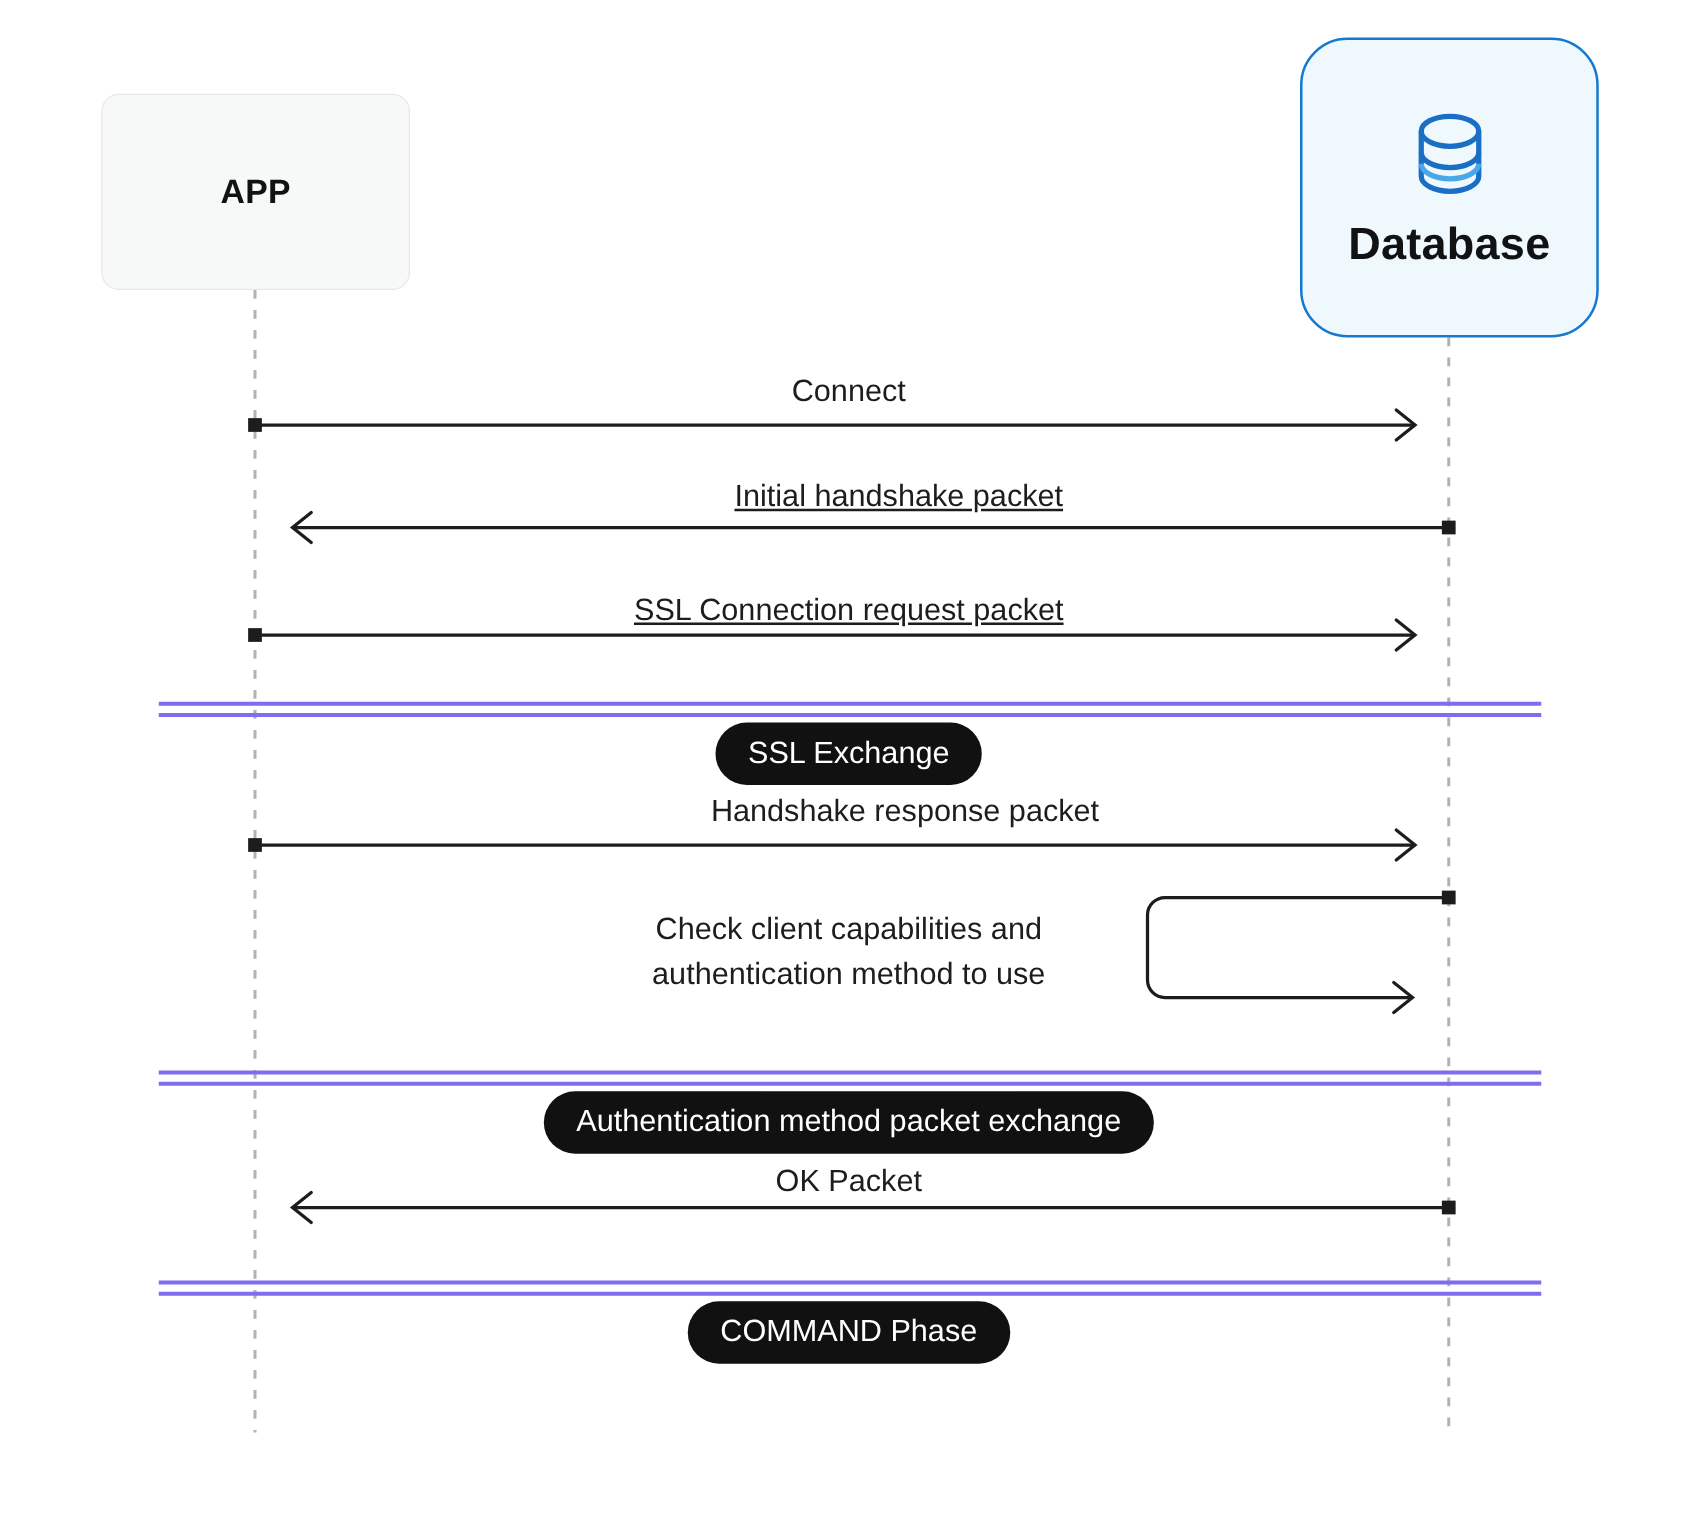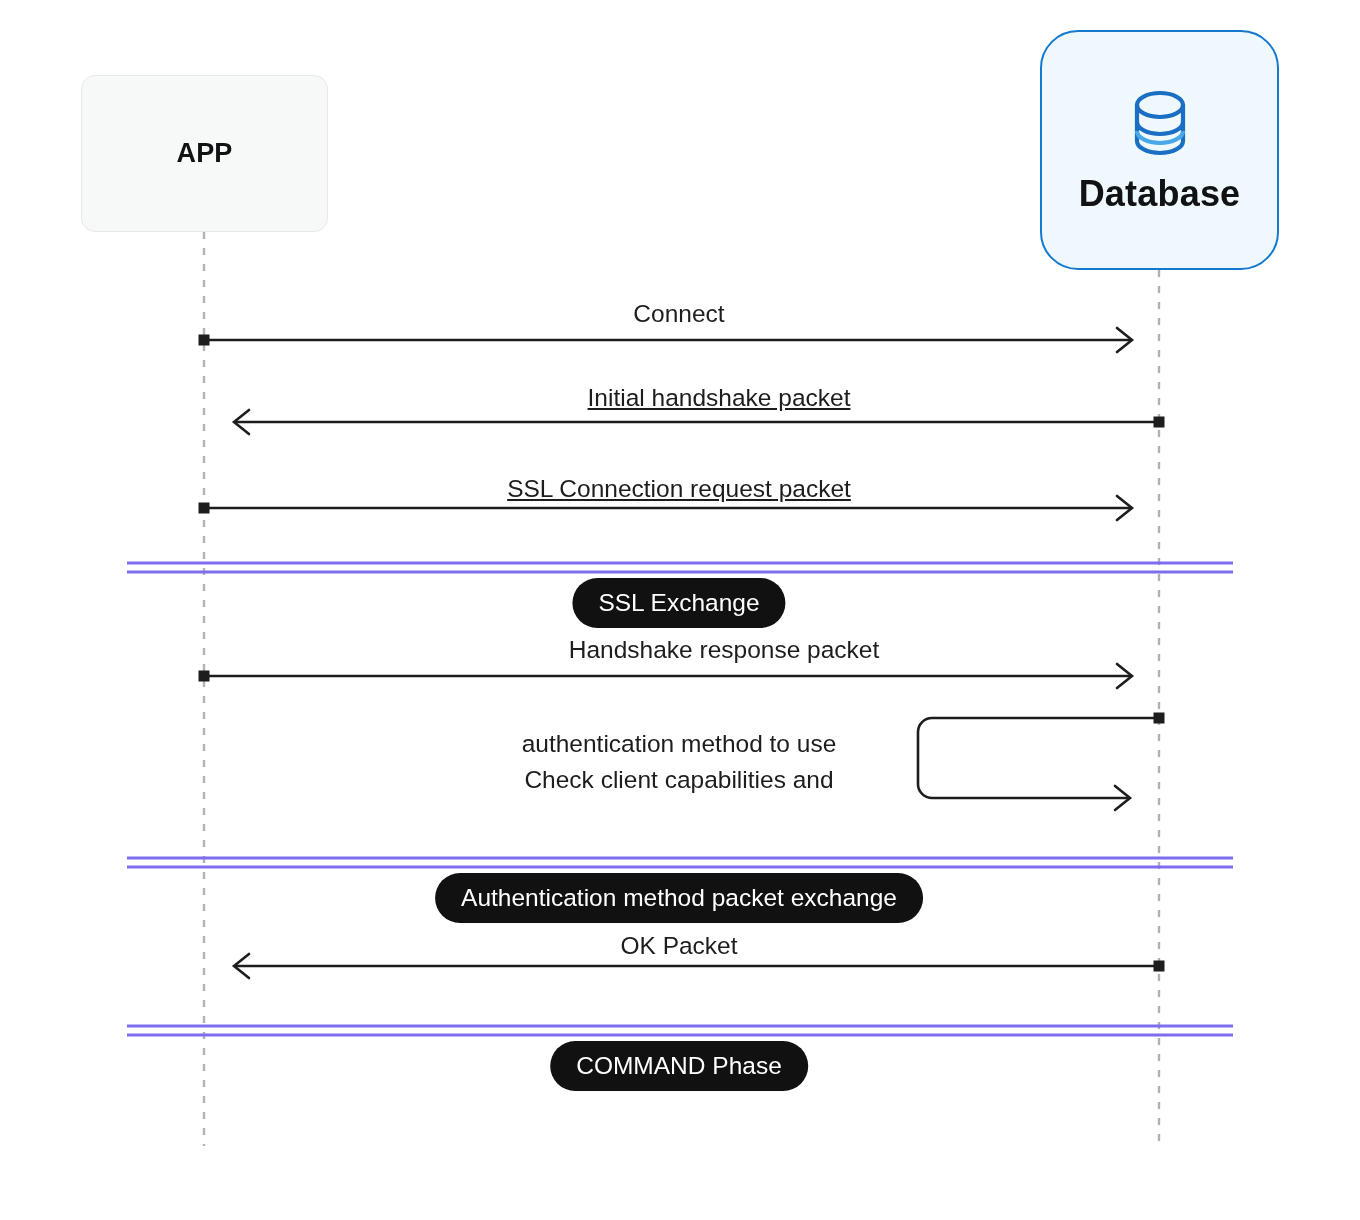--- a/index.html
+++ b/index.html
@@ -180,22 +180,22 @@
 
   <div class="msg-label" style="left:679px; top:302px;">Connect</div>
 
   <div class="msg-label" style="left:719px; top:386px;text-decoration:underline;">Initial handshake packet</div>
 
   <div class="msg-label" style="left:679px; top:477px;text-decoration:underline;">SSL Connection request packet</div>
 
   <div class="msg-label" style="left:679px; top:638px;margin-left:45px;">Handshake response packet</div>
 
   <div class="note-label" style="left:679px; top:726px; width:460px;">
+    <div>Check client capabilities and</div>
     <div>authentication method to use</div>
-    <div>Check client capabilities and</div>
   </div>
 
   <div class="msg-label" style="left:679px; top:934px;">OK Packet</div>
 
   <div class="phase-pill" style="left:679px; top:567px;">SSL Exchange</div>
 
   <div class="phase-pill" style="left:679px; top:1030px;">COMMAND Phase</div>
 
   <div class="phase-pill" style="left:679px; top:862px;">Authentication method packet exchange</div>
 

